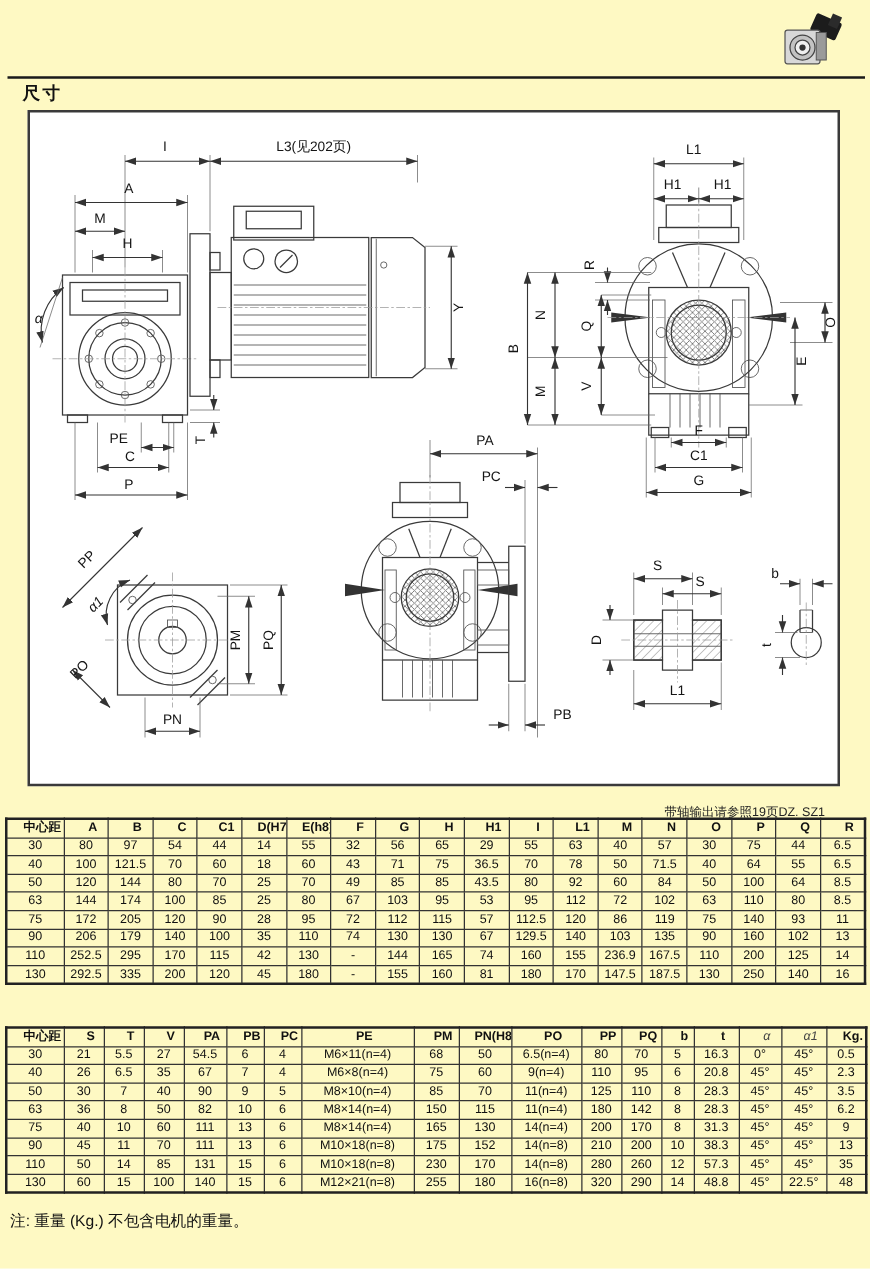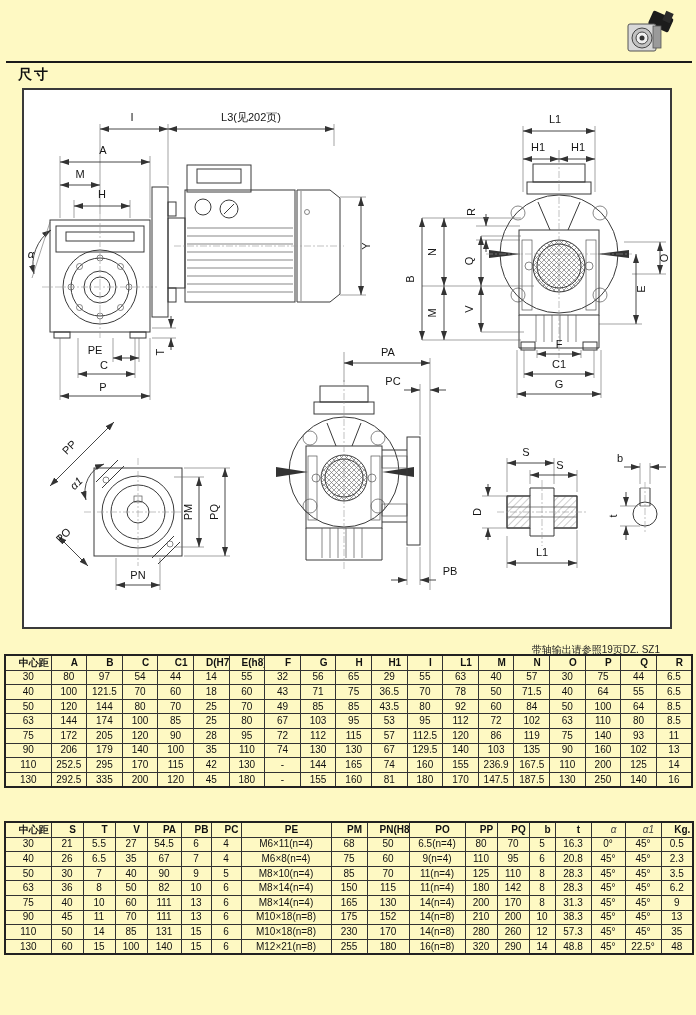--- a/index.html
+++ b/index.html
@@ -795,14 +795,15 @@
           <td>290</td>
           <td>14</td>
           <td>48.8</td>
           <td>45°</td>
           <td>22.5°</td>
           <td>48</td>
         </tr>
       </tbody>
     </table>
 
+  <div class="footer-note">注: 重量 (Kg.) 不包含电机的重量。</div>
 
 </div>
 
 </body></html>

